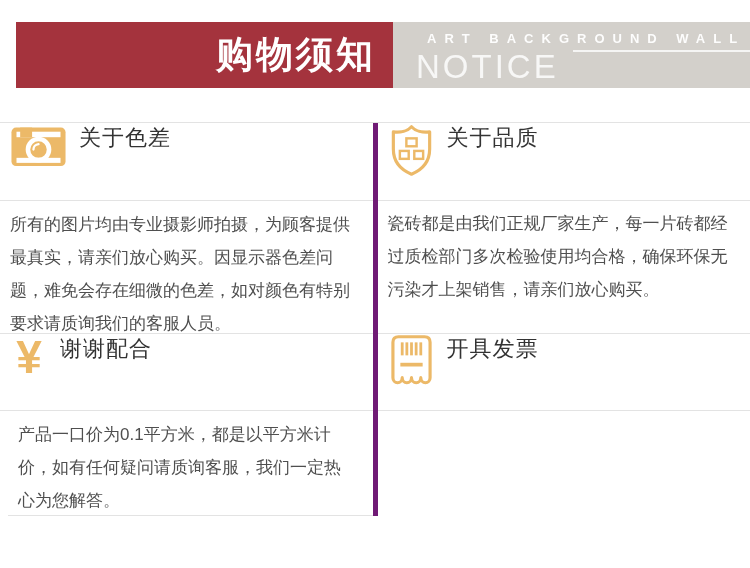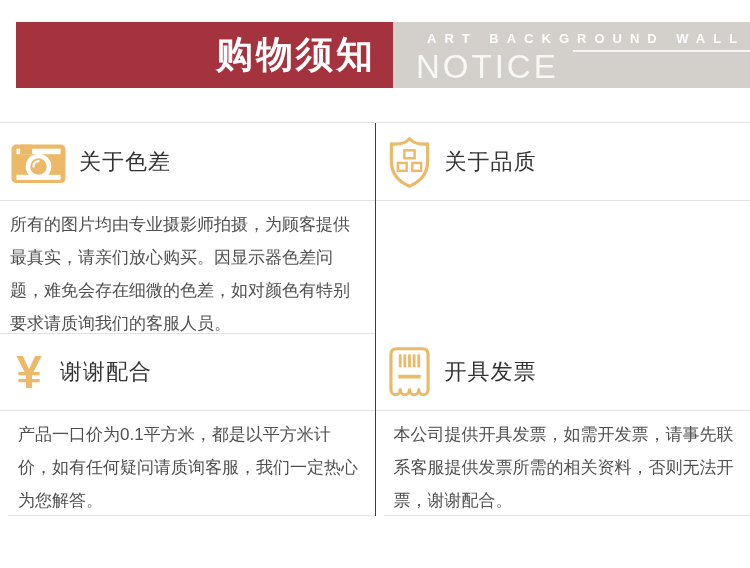--- a/index.html
+++ b/index.html
@@ -28,23 +28,23 @@
   .notice-text {
     color:rgba(255,255,255,0.82); font-size:33px; letter-spacing:3px;
     font-weight:300; line-height:1;
   }
   .notice-rule { flex:1; height:2px; background:rgba(255,255,255,0.78); margin-left:14px; }
 
   
   .grid { position:absolute; top:122px; left:0; width:750px; border-top:1px solid #E3E3E3; }
   .grid-row { display:flex; }
   .cell { flex:1; box-sizing:border-box; }
-  .cell.right { border-left:1px solid #701a75; }
+  .cell.right { border-left:5px solid #701a75;font-family:Liberation Mono, monospace; }
   .cell-head {
-    display:flex; align-items:center; box-sizing:border-box;
+    display:flex; align-items:flex-start; box-sizing:border-box;
     border-bottom:1px solid #E3E3E3; padding-left:11px;
   }
   .r1 .cell-head { height:78px; }
   .r2 .cell-head { height:77px; }
   .cell-body {
     box-sizing:border-box; border-bottom:1px solid #E3E3E3;
     padding:7px 16px 0 10px;
     font-size:17px; line-height:33px; color:#4F4F4F;
   }
   .r1 .cell-body { height:133px; }
@@ -97,20 +97,21 @@
           <span class="icon-wrap">
             <svg width="45" height="54" viewBox="0 0 48 58">
               <path d="M24,4 C20,8.5 12,10.5 4.5,9.5 L4.5,28 C4.5,42 13,50.5 24,55 C35,50.5 43.5,42 43.5,28 L43.5,9.5 C36,10.5 28,8.5 24,4 Z" fill="none" stroke="#ECB968" stroke-width="3.4" stroke-linejoin="round"></path>
               <rect x="18.5" y="16.5" width="11" height="8.5" fill="none" stroke="#ECB968" stroke-width="2.6"></rect>
               <rect x="11.5" y="30" width="9.5" height="8.5" fill="none" stroke="#ECB968" stroke-width="2.6"></rect>
               <rect x="27" y="30" width="9.5" height="8.5" fill="none" stroke="#ECB968" stroke-width="2.6"></rect>
             </svg>
           </span>
           <span class="sec-title">关于品质</span>
         </div>
+        <div class="cell-body">瓷砖都是由我们正规厂家生产，每一片砖都经过质检部门多次检验使用均合格，确保环保无污染才上架销售，请亲们放心购买。</div>
       </div>
     </div>
 
     <div class="grid-row r2">
       <div class="cell">
         <div class="cell-head">
           <span class="yen-glyph">¥</span>
           <span class="sec-title">谢谢配合</span>
         </div>
         <div class="cell-body">产品一口价为0.1平方米，都是以平方米计价，如有任何疑问请质询客服，我们一定热心为您解答。</div>
@@ -124,18 +125,17 @@
               <rect x="12.5" y="9" width="3" height="14" fill="#ECB968"></rect>
               <rect x="17.5" y="9" width="3" height="14" fill="#ECB968"></rect>
               <rect x="22.5" y="9" width="3" height="14" fill="#ECB968"></rect>
               <rect x="27.5" y="9" width="3" height="14" fill="#ECB968"></rect>
               <rect x="32.5" y="9" width="3" height="14" fill="#ECB968"></rect>
               <rect x="12" y="31" width="24" height="4" fill="#ECB968"></rect>
             </svg>
           </span>
           <span class="sec-title">开具发票</span>
         </div>
-        <div class="cell-body">本公司提供开具发票，如需开发票，请事先联系客服提供发票所需的相关资料，否则无法开票，谢谢配合。</div>
       </div>
     </div>
 
   </div>
 </div>
 
 </body></html>

